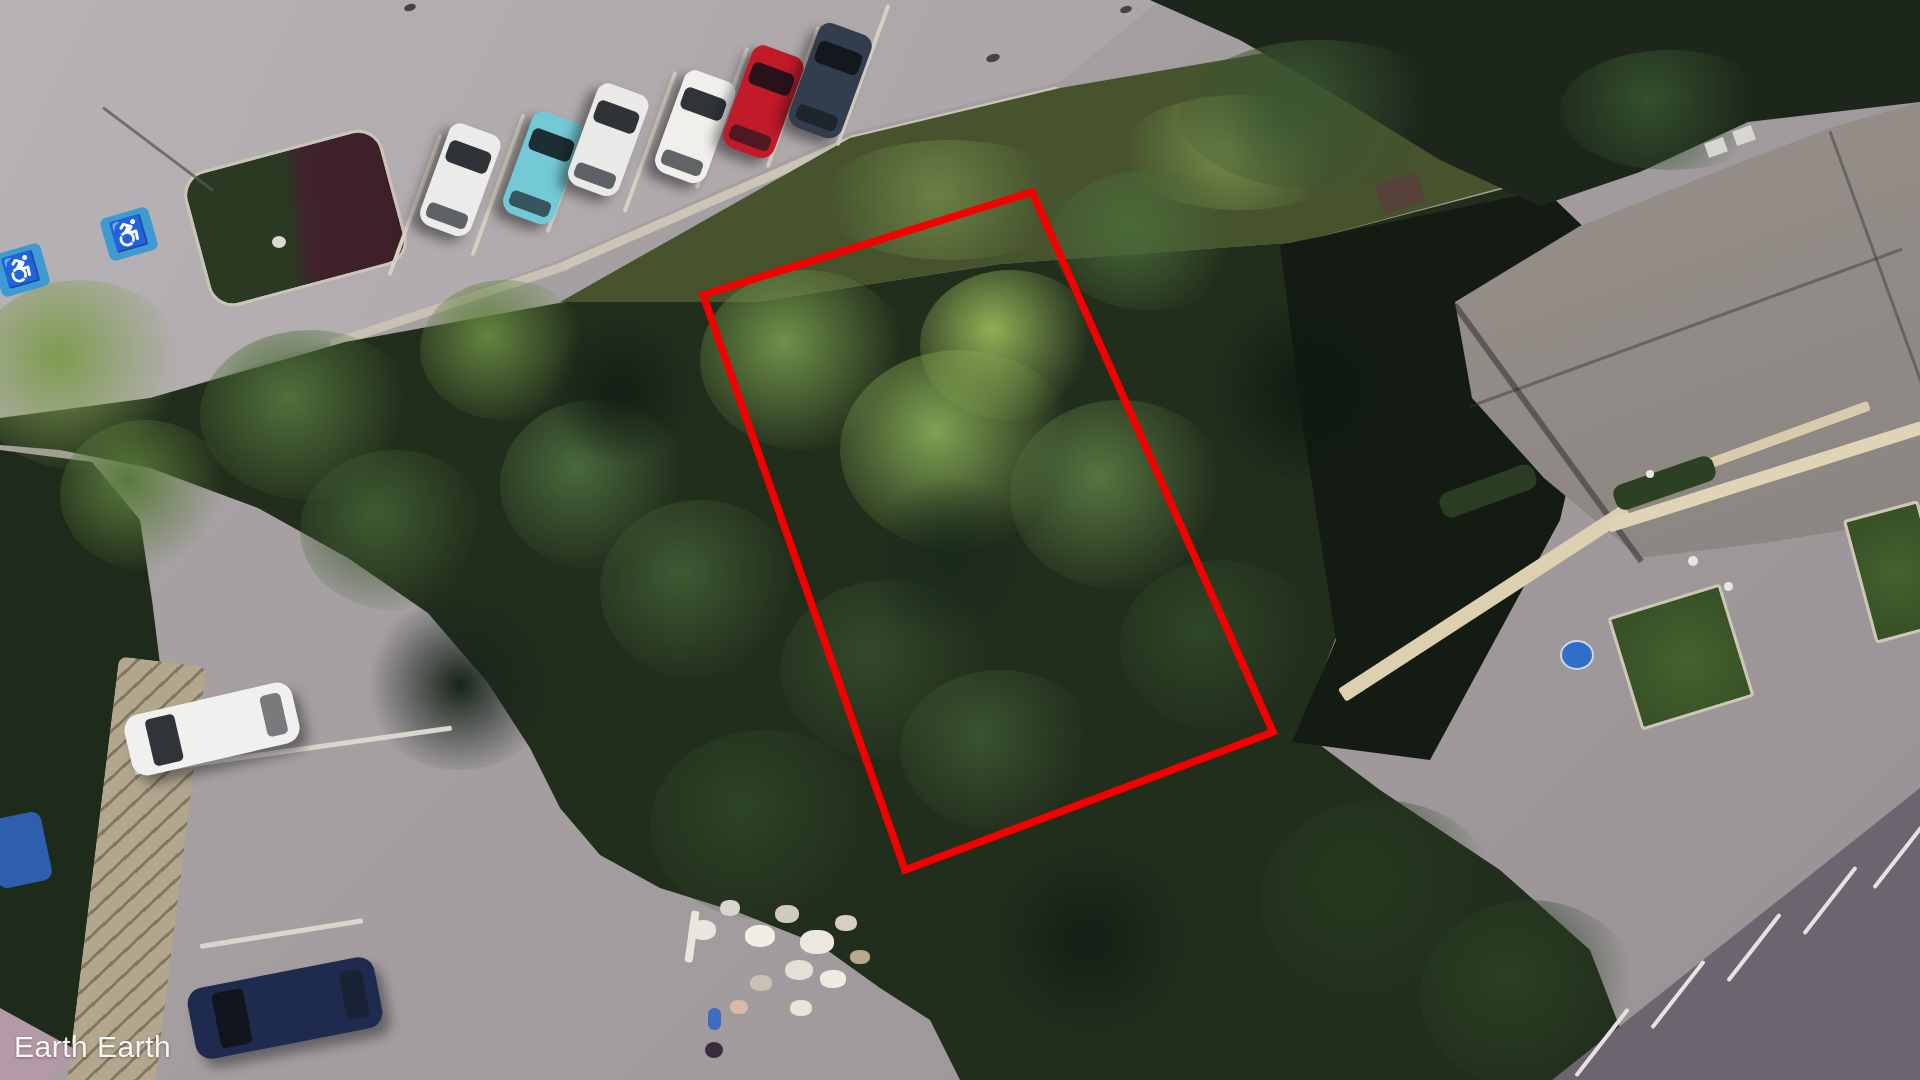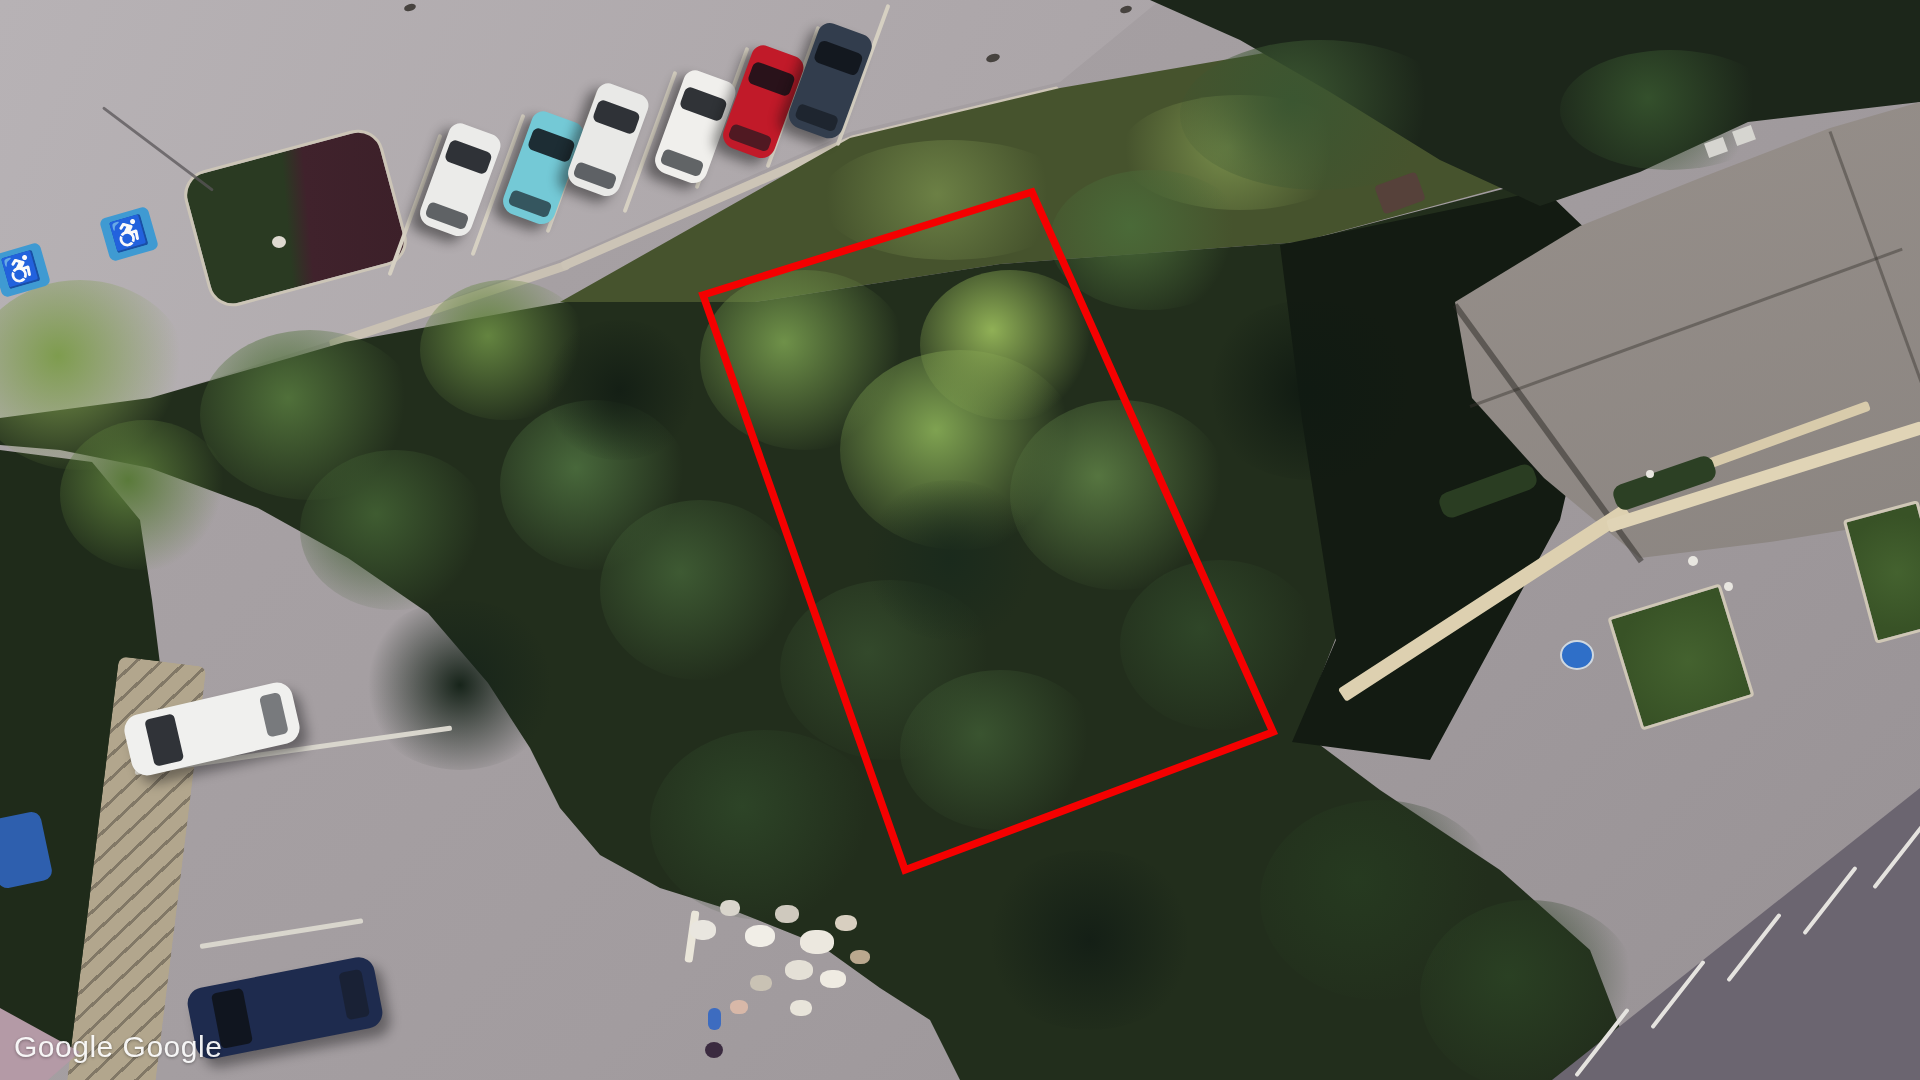--- a/index.html
+++ b/index.html
@@ -180,14 +180,14 @@
   <div class="rstall" style="left:1600px;top:1000px;"></div>
   <div class="rstall" style="left:1676px;top:952px;"></div>
   <div class="rstall" style="left:1752px;top:905px;"></div>
   <div class="rstall" style="left:1828px;top:858px;"></div>
   <div class="rstall" style="left:1898px;top:812px;"></div>
 
   <svg id="overlay" width="1920" height="1080" viewBox="0 0 1920 1080">
     <polygon fill="none" stroke-width="7.5" stroke-linejoin="miter" points="703,295 1032,192 1273,732 905,870" style="stroke: rgb(245, 0, 0);"></polygon>
   </svg>
 
-  <div id="watermark">Google Google</div>
+  <div id="watermark">Earth Earth</div>
 </div>
 
 </body></html>

